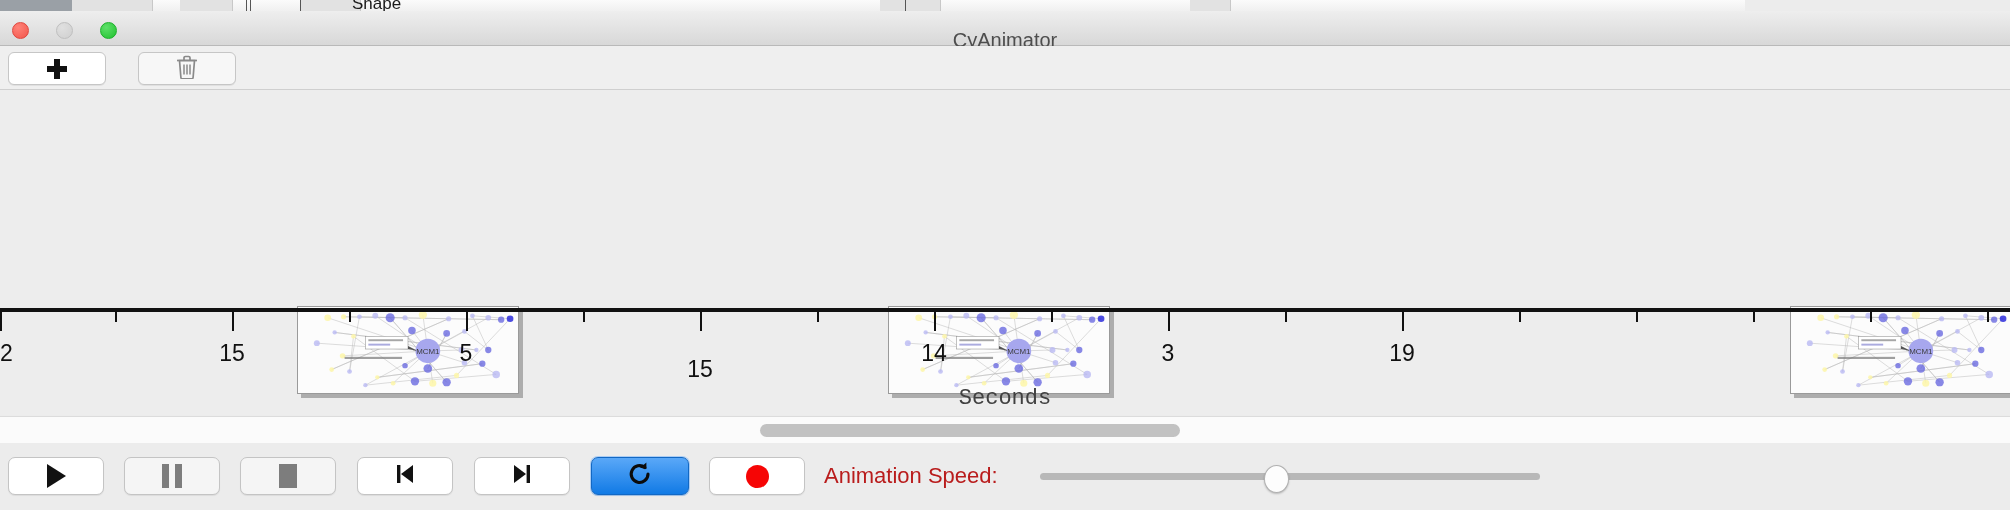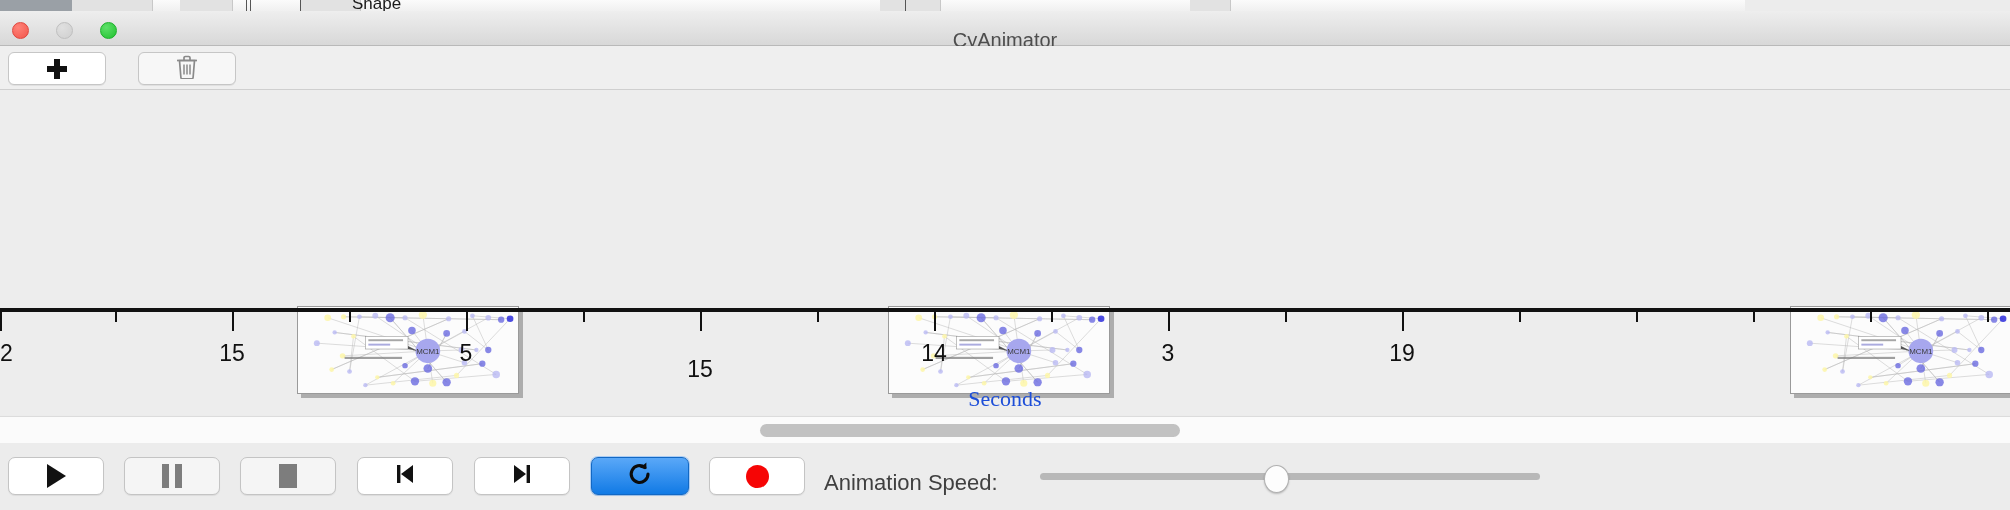--- a/index.html
+++ b/index.html
@@ -175,22 +175,22 @@
     color: #101010;
     transform: translateX(-50%);
     white-space: nowrap;
     font-family: "Liberation Sans", sans-serif;
   }
   .axis-title {
     position: absolute;
     width: 2010px;
     text-align: center;
     font-size: 22px;
-    color: #1d4ed8;
-    font-family: Liberation Serif, serif;
+    color: #404040;
+    font-family: Liberation Mono, monospace;
   }
 
   
   .scroll-track {
     position: absolute;
     left: 0; top: 416px;
     width: 2010px; height: 26px;
     background: #fbfbfb;
     border-top: 1px solid #dcdcdc;
     border-bottom: 1px solid #c9c9c9;
@@ -240,24 +240,23 @@
   .pause-glyph { display: flex; gap: 6px; }
   .pause-glyph i { display: block; width: 7px; height: 24px; background: #7d7d7d; }
   .stop-glyph { width: 18px; height: 24px; background: #7d7d7d; }
   .rec-dot { width: 23px; height: 23px; border-radius: 50%; background: #f60505; }
 
   .speed-label {
     position: absolute;
     top: 14px; height: 38px;
     line-height: 38px;
     font-size: 22px;
-    color: #404040;
+    color: #b91c1c;
     white-space: nowrap;
     font-family: "Liberation Sans", sans-serif;
-    margin-top: 7px;
   }
   .slider-track {
     position: absolute;
     top: 30px; height: 7px;
     background: #b8b8b8;
     border-radius: 4px;
   }
   .slider-knob {
     position: absolute;
     top: 22px;

